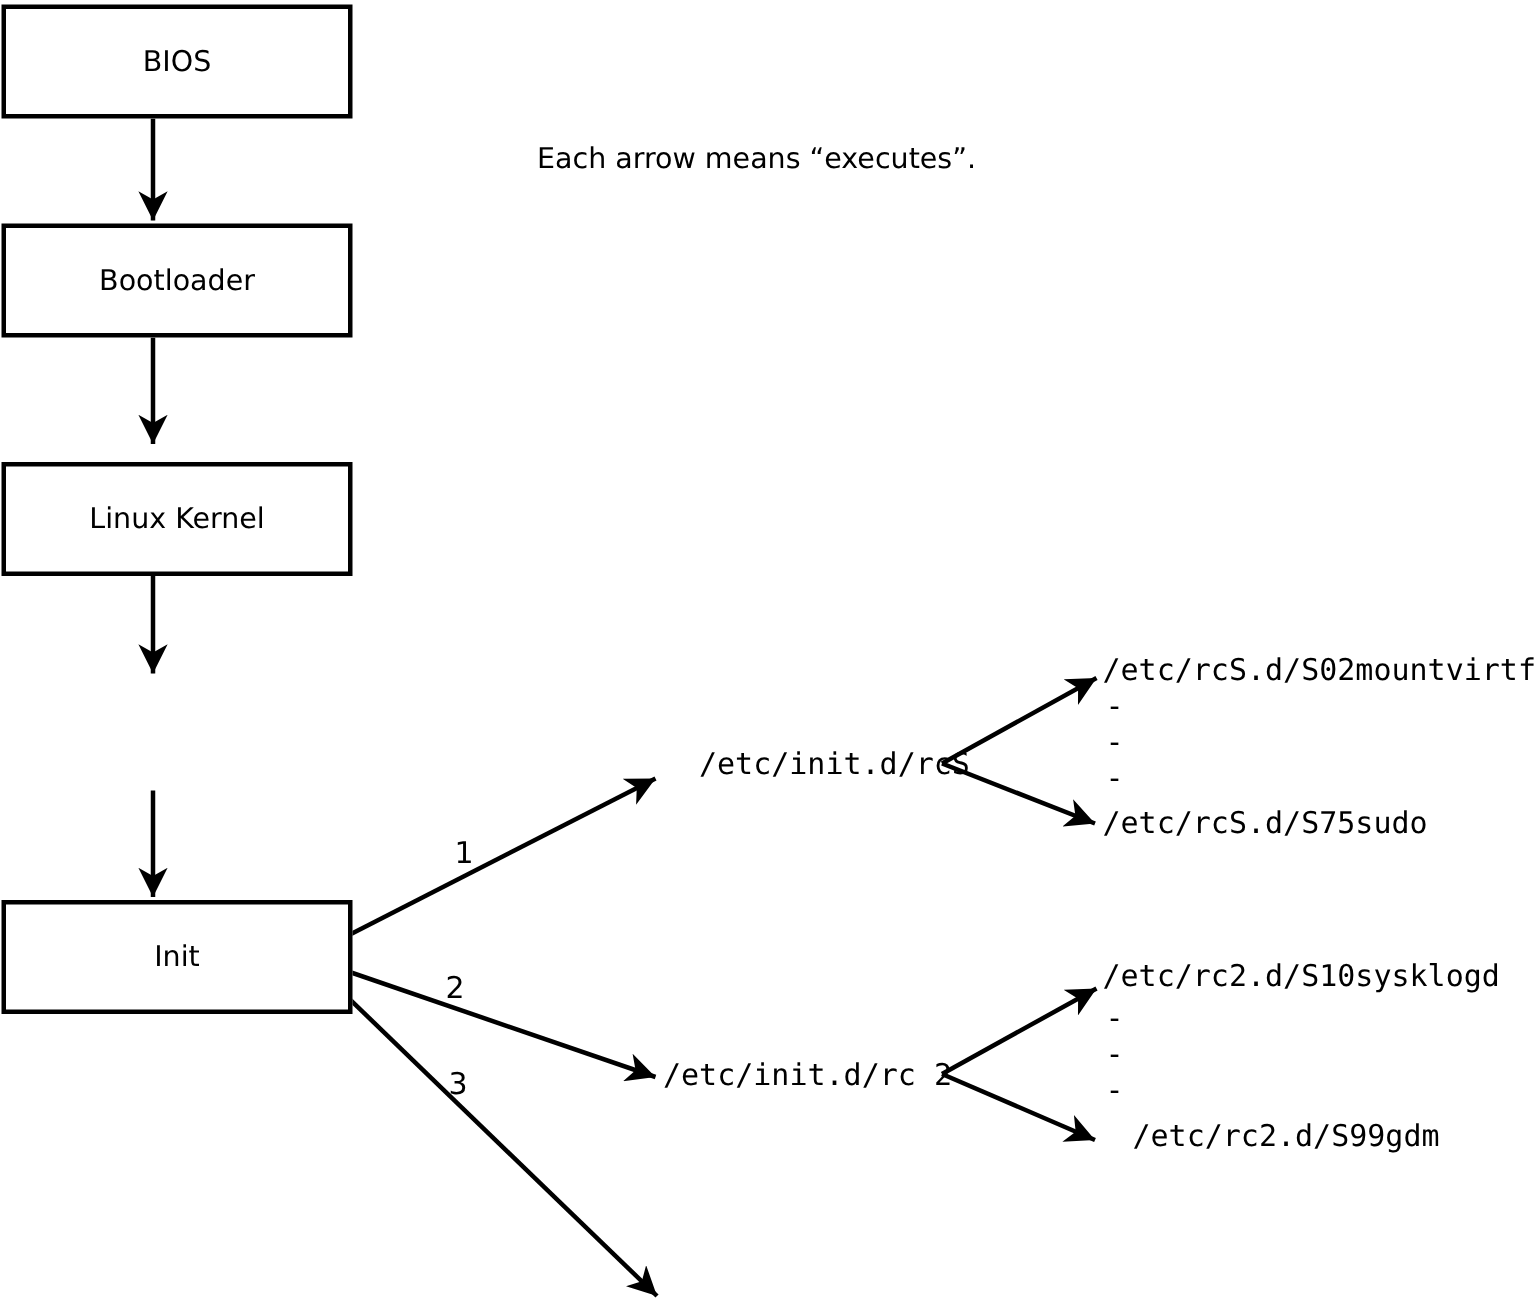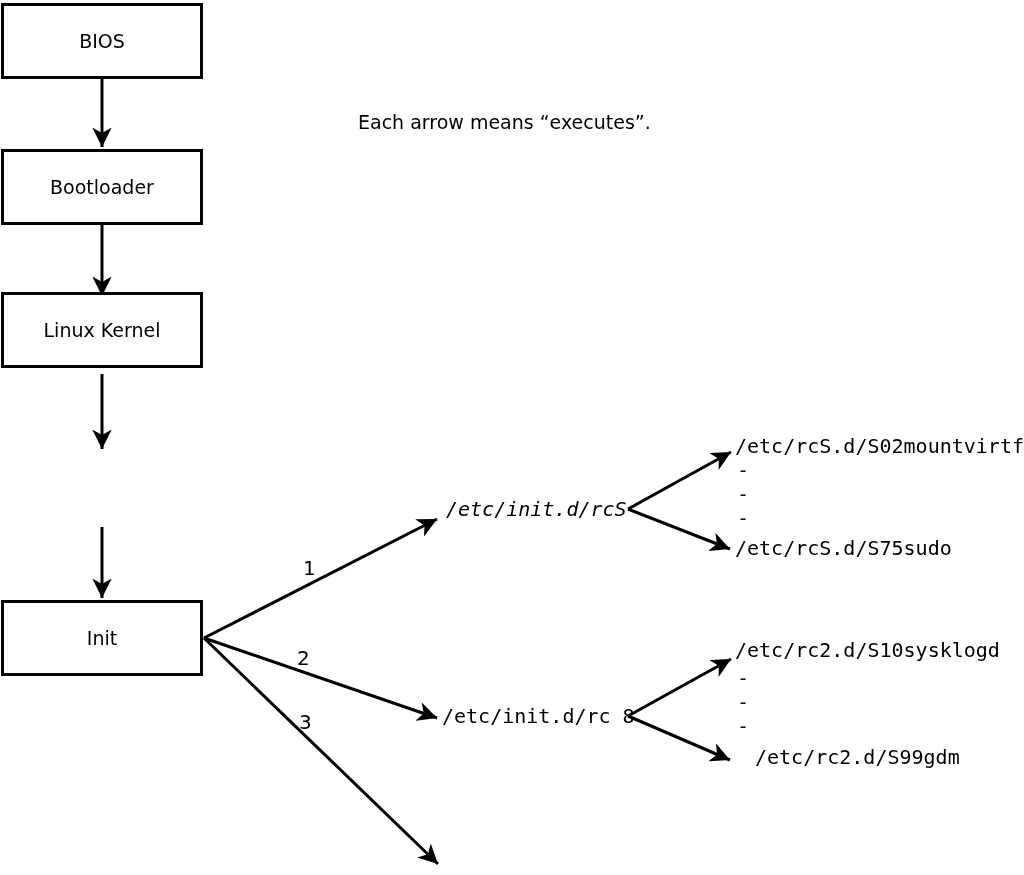--- a/index.html
+++ b/index.html
@@ -7,47 +7,47 @@
     position:relative;
     width:1024px;height:875px;
     background:#ffffff;
     color:#000000;
     overflow:hidden;
     font-family:"DejaVu Sans", sans-serif;
   }
   .arrow-layer{position:absolute;left:0;top:0;width:1024px;height:875px;}
   .node-box{
     position:absolute;
-    left:1px;width:202px;height:76px;
+    left:1px;width:234px;height:76px;
     box-sizing:border-box;
     border:3px solid #000000;
     background:#ffffff;
     display:flex;align-items:center;justify-content:center;
     font-size:19px;
     line-height:1;
   }
   .box-bios{top:3px;}
   .box-bootloader{top:149px;}
-  .box-kernel{top:292px;align-items:center;}
+  .box-kernel{top:308px;align-items:center;}
   .box-initramfs{top:451px;}
   .box-init{top:600px;}
   .caption{
-    position:absolute;left:358px;top:110px;
+    position:absolute;left:358px;top:94px;
     font-size:19px;line-height:24px;white-space:pre;
   }
   .mono{
     position:absolute;
     font-family:"DejaVu Sans Mono", monospace;
     font-size:20px;line-height:24px;white-space:pre;
   }
   .num-label{
     position:absolute;
     font-size:20px;line-height:24px;
   }
-  .lbl-rcs{left:446px;top:497px;font-style:italic;}
+  .lbl-rcs{left:466px;top:497px;}
   .lbl-rc2{left:442px;top:704px;}
   .lbl-getty{left:448px;top:879px;}
   .rcs-c0{left:735px;top:434px;}
   .rcs-c1{left:737px;top:458px;}
   .rcs-c2{left:737px;top:482px;}
   .rcs-c3{left:737px;top:506px;}
   .rcs-c4{left:735px;top:536px;}
   .rc2-c0{left:735px;top:638px;}
   .rc2-c1{left:737px;top:666px;}
   .rc2-c2{left:737px;top:690px;}
@@ -99,21 +99,21 @@
   </div>
   <div class="node-box box-init">
     <span>Init</span>
   </div>
 
   <div class="num-label num-1">1</div>
   <div class="num-label num-2">2</div>
   <div class="num-label num-3">3</div>
 
   <div class="mono lbl-rcs">/etc/init.d/rcS</div>
-  <div class="mono lbl-rc2">/etc/init.d/rc 8</div>
+  <div class="mono lbl-rc2">/etc/init.d/rc 2</div>
   <div class="mono lbl-getty">getty</div>
 
   <div class="mono rcs-c0">/etc/rcS.d/S02mountvirtfs</div>
   <div class="mono rcs-c1">-</div>
   <div class="mono rcs-c2">-</div>
   <div class="mono rcs-c3">-</div>
   <div class="mono rcs-c4">/etc/rcS.d/S75sudo</div>
 
   <div class="mono rc2-c0">/etc/rc2.d/S10sysklogd</div>
   <div class="mono rc2-c1">-</div>

